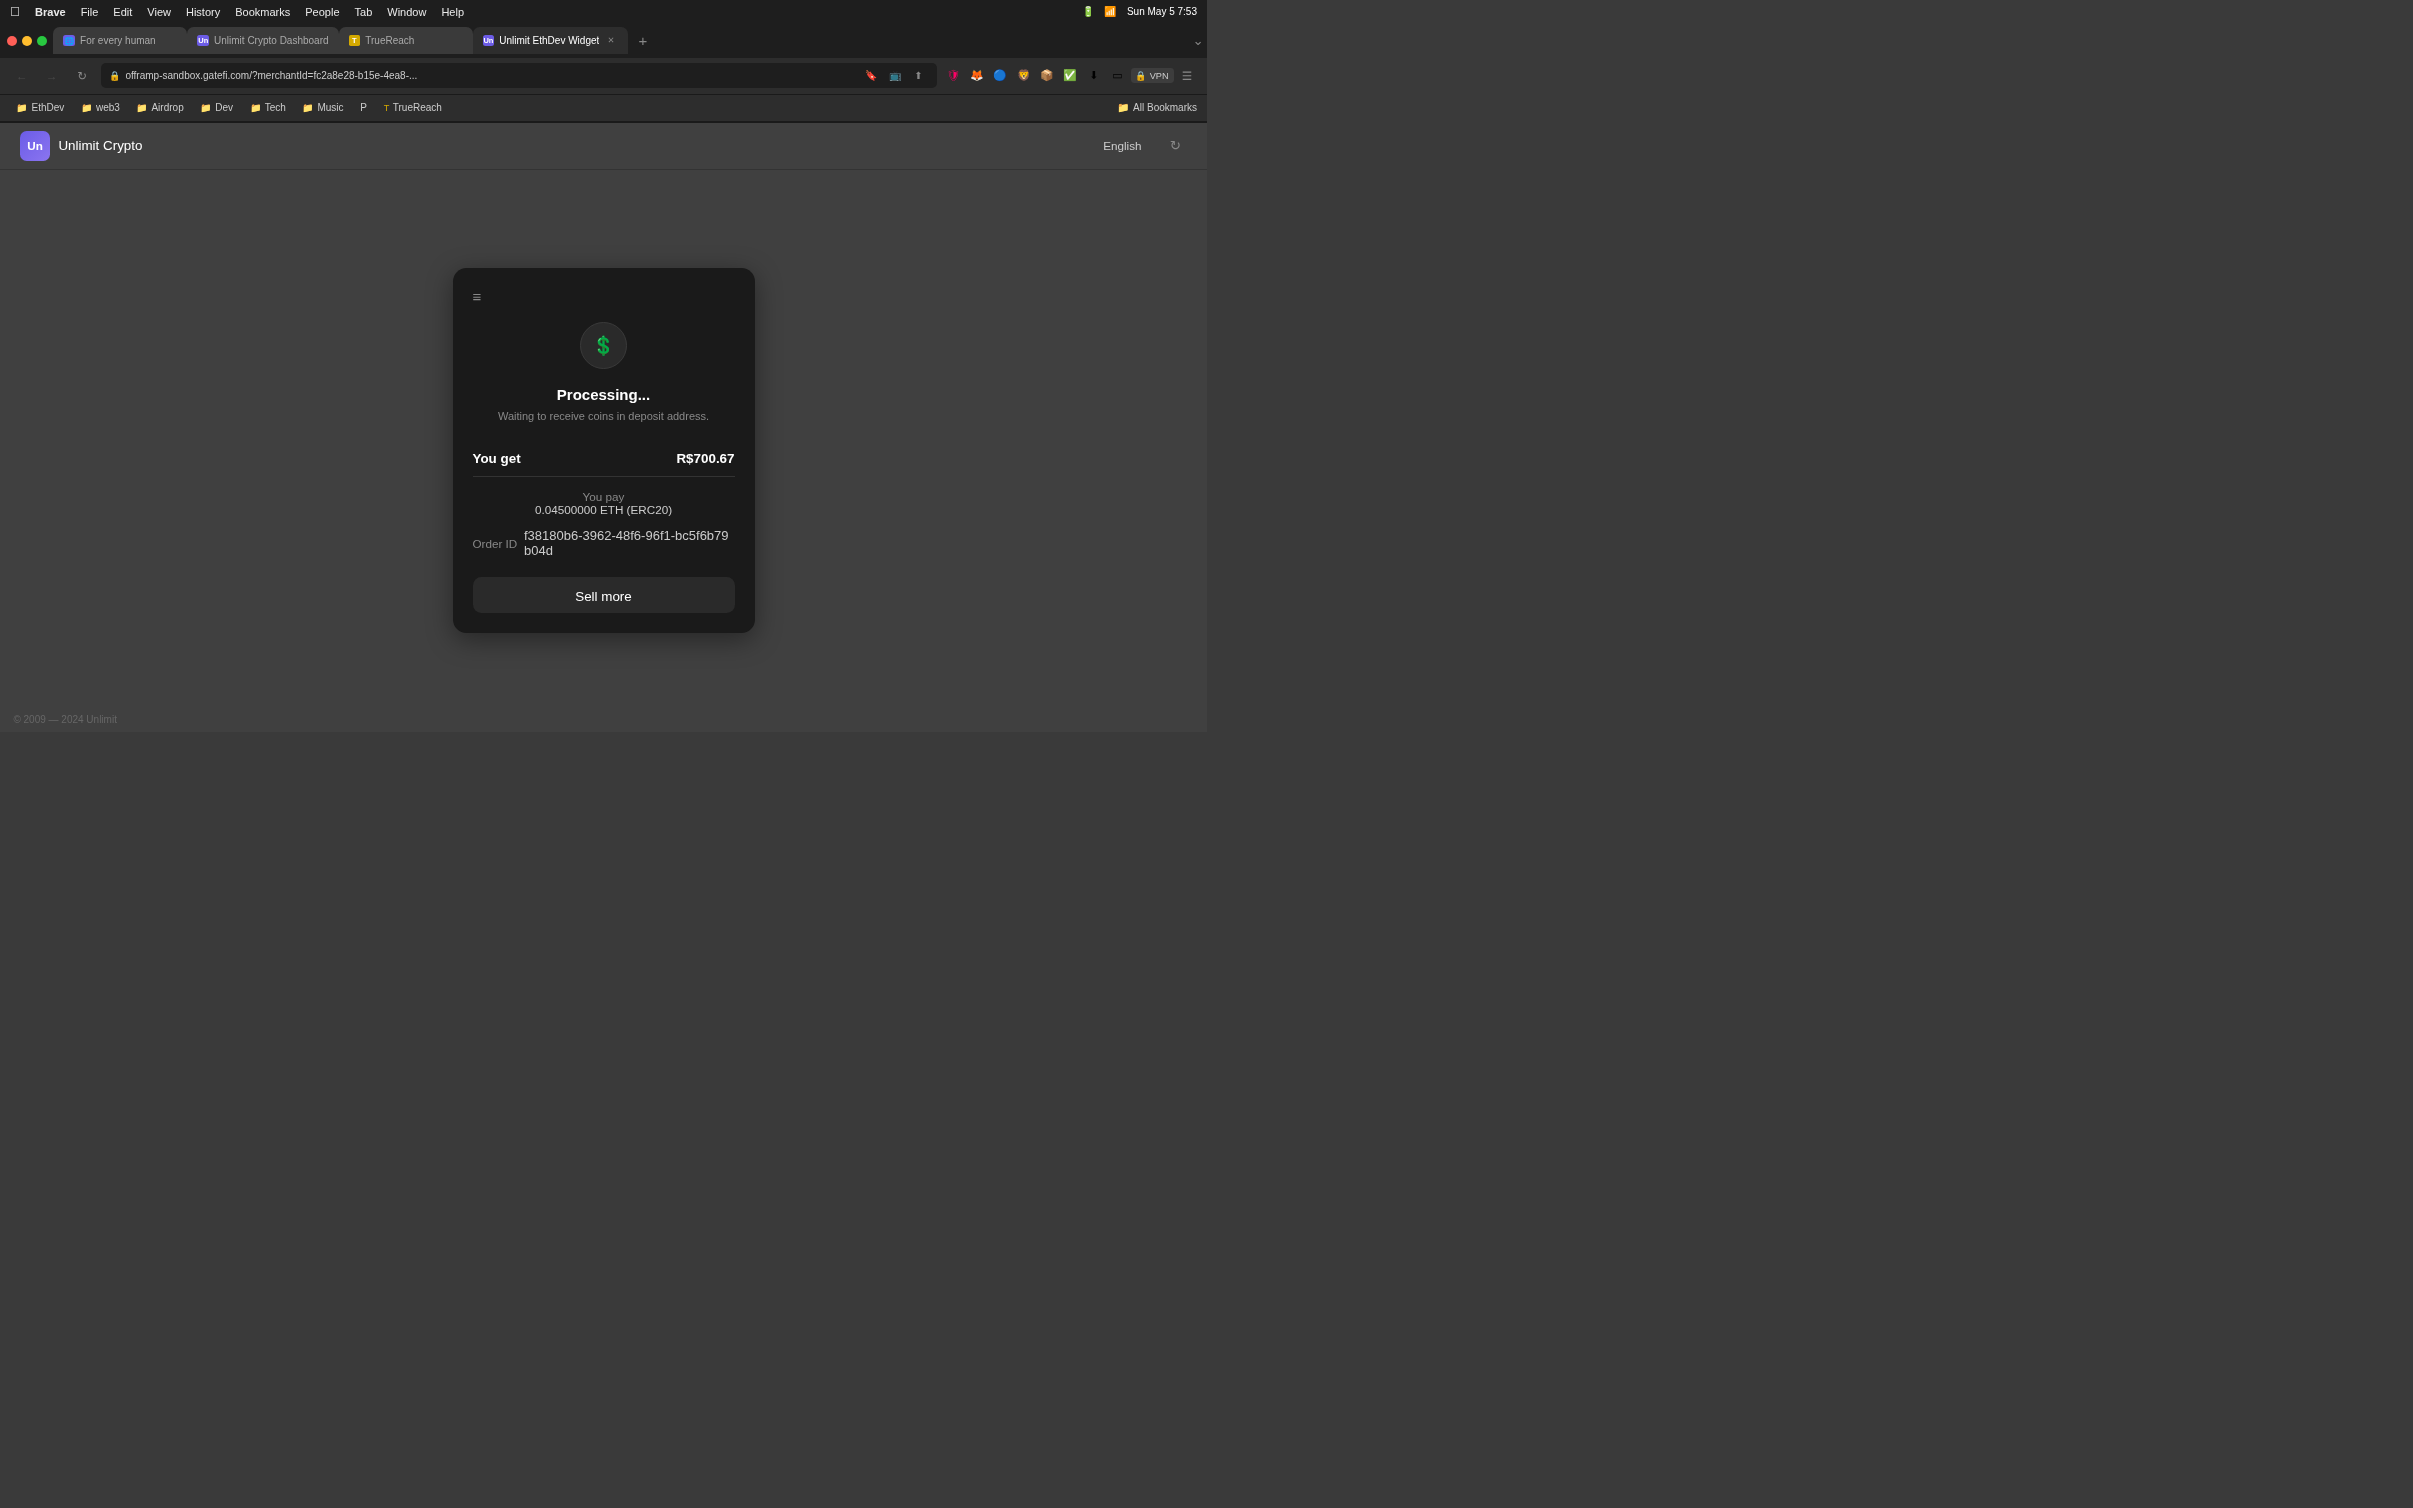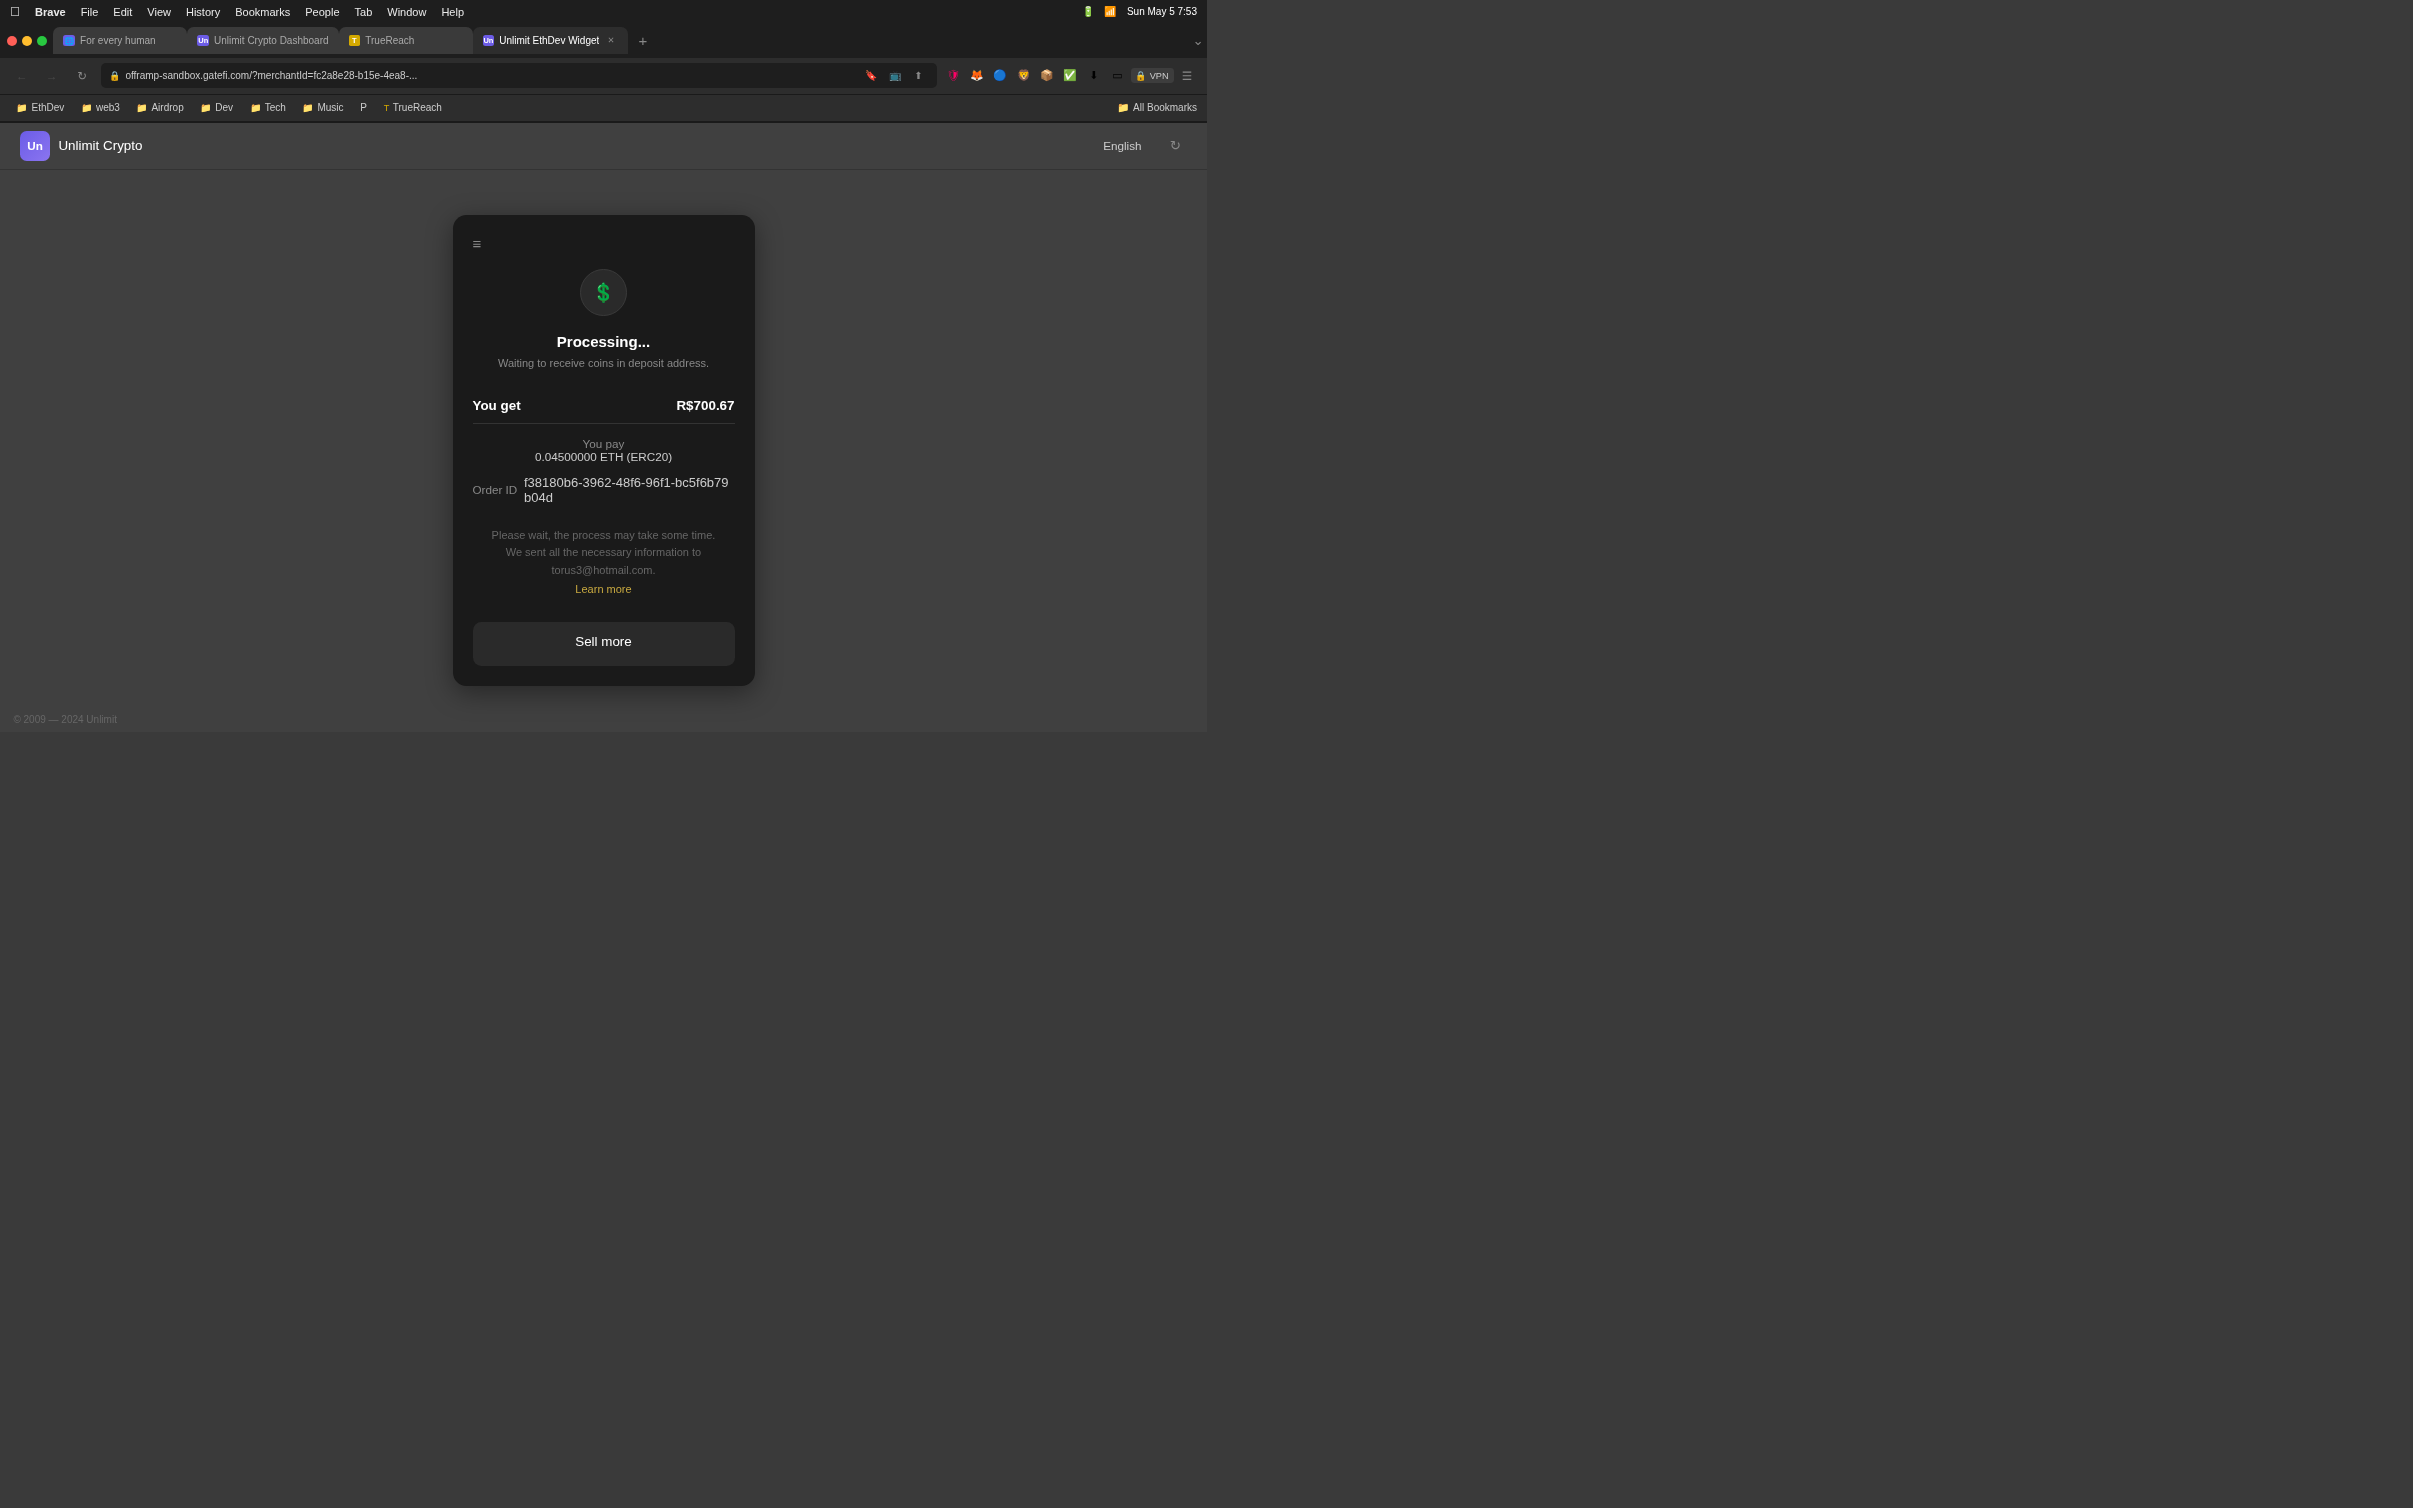--- a/index.html
+++ b/index.html
@@ -448,21 +448,21 @@
     }
 
     
     .sell-more-btn {
       display: block;
       width: calc(100% - 40px);
       margin: 0 20px 20px;
       background: #2a2a2a;
       border: none;
       border-radius: 8.4px;
-      height: 44px;
+      height: 36px;
       color: #fff;
       font-size: 13.4px;
       font-weight: 500;
       cursor: pointer;
       text-align: center;
       line-height: 40px;
     }
 
     
     .page-footer {
@@ -639,28 +639,20 @@
         <div class="info-row">
           <span class="info-label">You pay</span>
           <span class="info-value">0.04500000 ETH (ERC20)</span>
         </div>
 
         <div class="order-row">
           <span class="order-label">Order ID</span>
           <span class="order-value">f38180b6-3962-48f6-96f1-bc5f6b79b04d</span>
         </div>
 
-        <div class="notice-area">
-          <div class="notice-text">
-            <span>Please wait, the process may take some time.</span><br>
-            <span>We sent all the necessary information to</span><br>
-            <span>torus3@hotmail.com.</span>
-          </div>
-          <a class="learn-more-link">Learn more</a>
-        </div>
       </div>
 
       <div class="sell-more-btn">Sell more</div>
     </div>
   </div>
 
   <div class="page-footer">
     <span>© 2009 — 2024 Unlimit</span>
   </div>
 </div>

